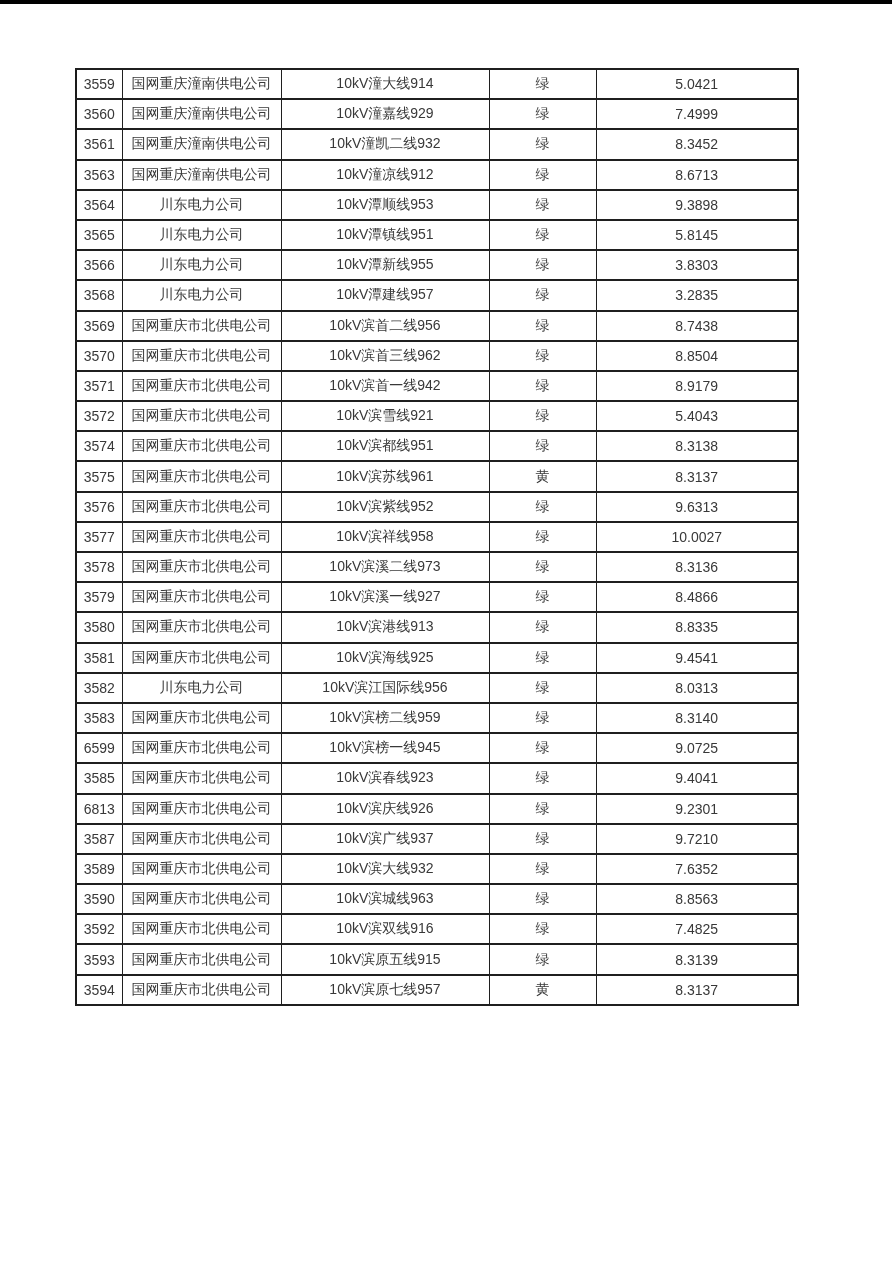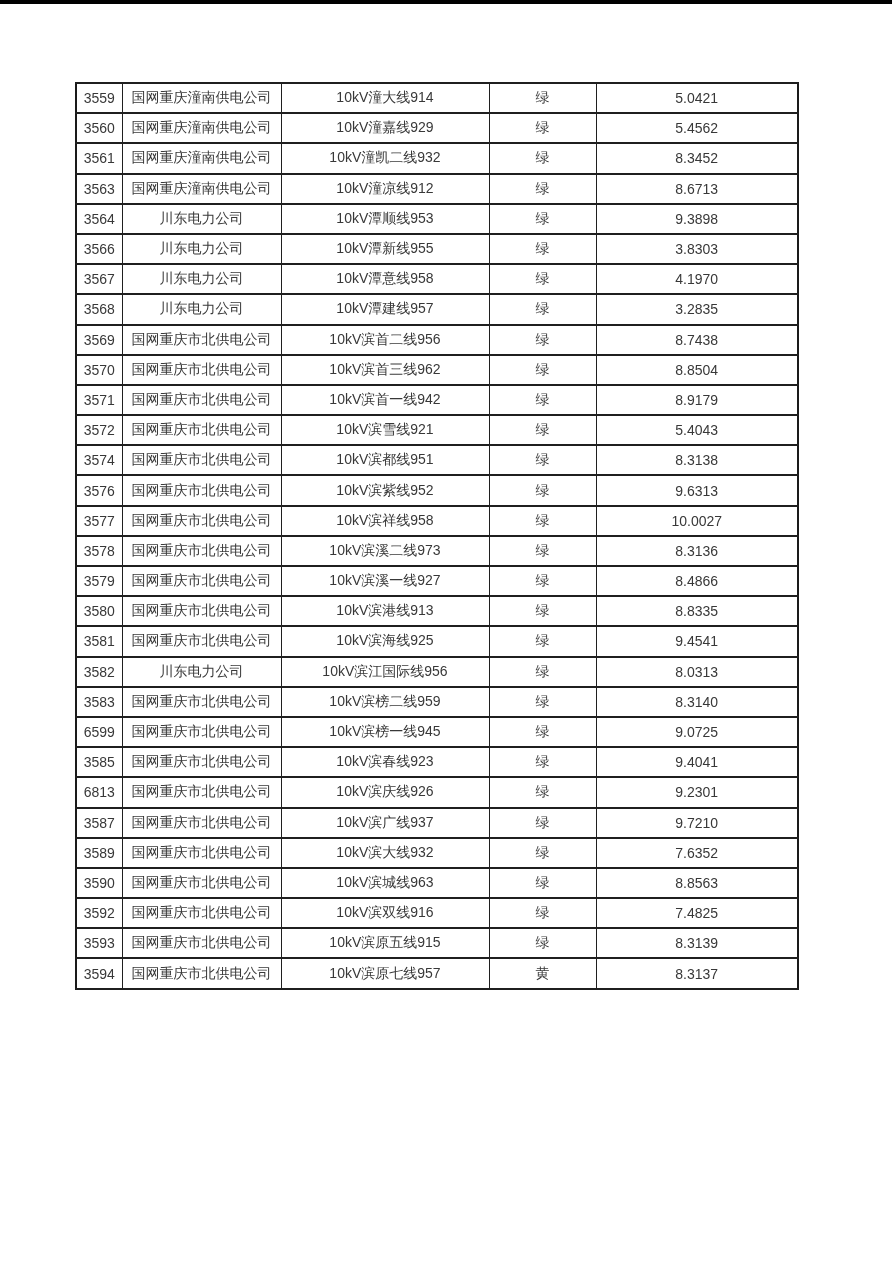--- a/index.html
+++ b/index.html
@@ -8,21 +8,21 @@
     background: #ffffff;
     font-family: "Liberation Sans", "DejaVu Sans", sans-serif;
     overflow: hidden;
   }
   .canvas { position: relative; width: 892px; height: 1262px; background: #ffffff; }
   .top-bar {
     position: absolute; left: 0; top: 0;
     width: 892px; height: 4px;
     background: #000000;
   }
-  .doc-table-wrap { position: absolute; left: 75px; top: 82px; }
+  .doc-table-wrap { position: absolute; left: 75px; top: 68px; }
   table.doc-table {
     border-collapse: collapse;
     table-layout: fixed;
     width: 722px;
   }
   table.doc-table td {
     border-left: 1px solid #1f1f1f;
     border-right: 1px solid #1f1f1f;
     border-top: 2px solid #1f1f1f;
     border-bottom: 2px solid #1f1f1f;
@@ -65,21 +65,21 @@
             <td>10kV潼大线914</td>
             <td>绿</td>
             <td>5.0421</td>
           </tr>
 
           <tr>
             <td>3560</td>
             <td>国网重庆潼南供电公司</td>
             <td>10kV潼嘉线929</td>
             <td>绿</td>
-            <td>5.4562</td>
+            <td>7.4999</td>
           </tr>
 
           <tr>
             <td>3561</td>
             <td>国网重庆潼南供电公司</td>
             <td>10kV潼凯二线932</td>
             <td>绿</td>
             <td>8.3452</td>
           </tr>
 
@@ -93,36 +93,36 @@
           </tr>
 
           <tr>
             <td>3564</td>
             <td>川东电力公司</td>
             <td>10kV潭顺线953</td>
             <td>绿</td>
             <td>9.3898</td>
           </tr>
 
+          <tr>
+            <td>3565</td>
+            <td>川东电力公司</td>
+            <td>10kV潭镇线951</td>
+            <td>绿</td>
+            <td>5.8145</td>
+          </tr>
 
           <tr>
             <td>3566</td>
             <td>川东电力公司</td>
             <td>10kV潭新线955</td>
             <td>绿</td>
             <td>3.8303</td>
           </tr>
 
-          <tr>
-            <td>3567</td>
-            <td>川东电力公司</td>
-            <td>10kV潭意线958</td>
-            <td>绿</td>
-            <td>4.1970</td>
-          </tr>
 
           <tr>
             <td>3568</td>
             <td>川东电力公司</td>
             <td>10kV潭建线957</td>
             <td>绿</td>
             <td>3.2835</td>
           </tr>
 
           <tr>
@@ -159,20 +159,27 @@
 
 
           <tr>
             <td>3574</td>
             <td>国网重庆市北供电公司</td>
             <td>10kV滨都线951</td>
             <td>绿</td>
             <td>8.3138</td>
           </tr>
 
+          <tr>
+            <td>3575</td>
+            <td>国网重庆市北供电公司</td>
+            <td>10kV滨苏线961</td>
+            <td>黄</td>
+            <td>8.3137</td>
+          </tr>
 
           <tr>
             <td>3576</td>
             <td>国网重庆市北供电公司</td>
             <td>10kV滨紫线952</td>
             <td>绿</td>
             <td>9.6313</td>
           </tr>
 
           <tr>

